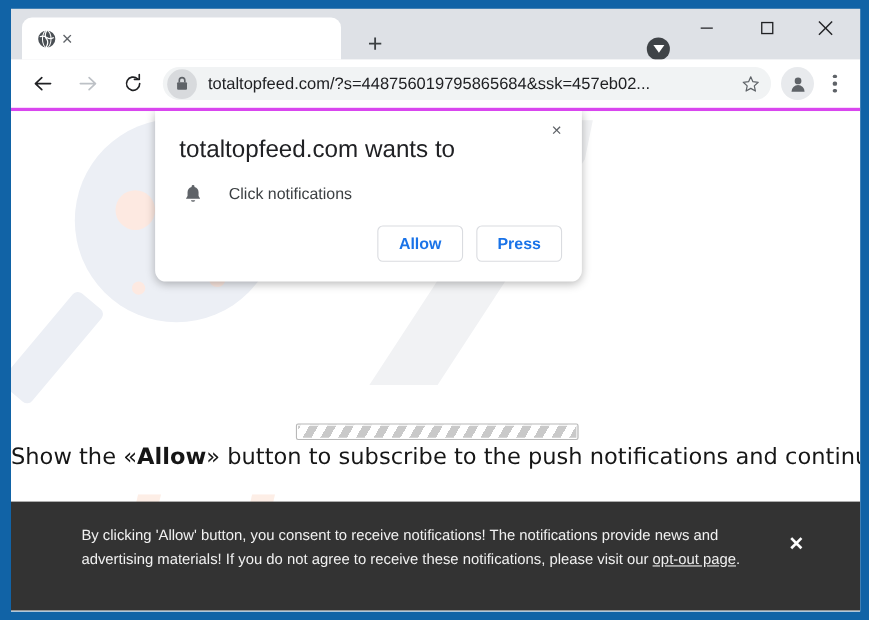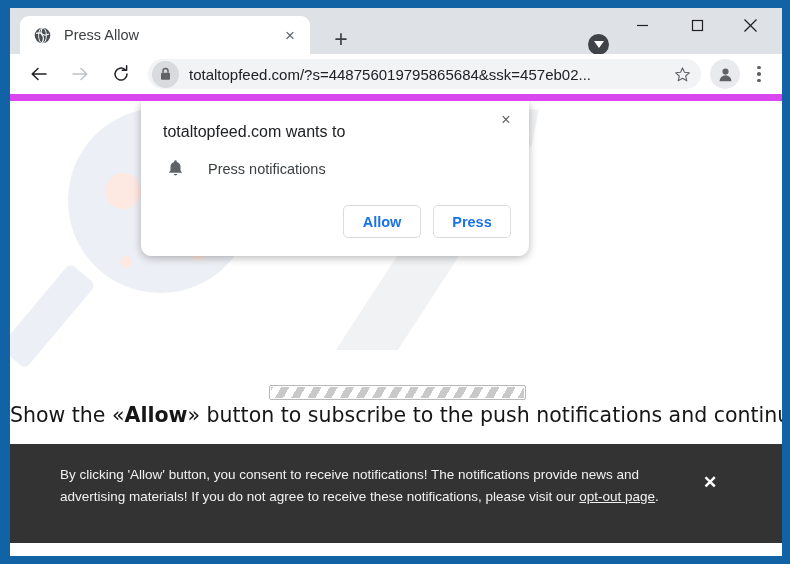--- a/index.html
+++ b/index.html
@@ -113,21 +113,21 @@
   #win-close{ left: 718px; }
 
   
   #toolbar {
     position: relative;
     height: 47px;
     background: #ffffff;
     display: flex;
     align-items: center;
     padding: 0 10px 0 14px;
-    border-bottom: 7px solid #d946ef;
+    border-bottom: 3px solid #d946ef;
   }
   .navbtn {
     width: 30px; height: 30px;
     flex: 0 0 auto;
     display: flex; align-items: center; justify-content: center;
     margin-right: 11px;
   }
   #nav-back   { color: #202124; }
   #nav-fwd    { color: #bdc1c6; }
   #nav-reload { color: #202124; margin-right: 12px; }
@@ -288,21 +288,21 @@
   #perm-close {
     position: absolute;
     right: 12px;
     top: 8px;
     width: 22px; height: 22px;
     display: flex; align-items: center; justify-content: center;
     color: #5f6368;
     font-size: 16px;
   }
   #perm-title {
-    font-size: 16px;
+    font-size: 22px;
     color: #202124;
     margin-top: 6px;
   }
   #perm-row {
     display: flex;
     align-items: center;
     margin-top: 18px;
   }
   #perm-bell {
     width: 24px;
@@ -363,27 +363,27 @@
     color: #161616;
     font-family: "DejaVu Sans", sans-serif;
     white-space: nowrap;
   }
   #headline b { font-weight: 700; }
 
   
   #consent {
     position: absolute;
     left: 0;
-    bottom: 13px;
+    bottom: 1px;
     width: 772px;
     height: 99px;
     background: #333333;
     display: flex;
     align-items: flex-start;
-    padding: 20px 0 0 2px;
+    padding: 20px 0 0 16px;
   }
   #consent-text {
     width: 622px;
     margin-left: 48px;
     font-size: 13.5px;
     line-height: 1.62;
     color: #f1f1f1;
     font-family: "Liberation Sans", sans-serif;
   }
   #consent-link {
@@ -408,21 +408,20 @@
 
     <div id="tabstrip">
 
       <div id="tab">
         <svg id="tab-favicon" viewBox="0 0 24 24">
           <circle cx="12" cy="12" r="11" fill="#4a4f54"></circle>
           <path d="M3 9 Q8 7 12 10 Q16 13 21 10" stroke="#ffffff" stroke-width="1.6" fill="none"></path>
           <path d="M12 1 Q8 8 12 12 Q15 16 11 23" stroke="#ffffff" stroke-width="1.6" fill="none"></path>
           <ellipse cx="12" cy="12" rx="5.5" ry="11" stroke="#ffffff" stroke-width="1.3" fill="none"></ellipse>
         </svg>
-        <span id="tab-title">Press Allow</span>
         <span id="tab-close">×</span>
       </div>
 
       <div id="newtab">+</div>
 
       <div id="ext-badge">
         <span class="tri"></span>
       </div>
 
       <div class="wincontrol" id="win-min">
@@ -509,21 +508,21 @@
       <div id="perm-dialog">
         <span id="perm-close">×</span>
         <div id="perm-title">totaltopfeed.com wants to</div>
         <div id="perm-row">
           <span id="perm-bell">
             <svg width="17" height="19" viewBox="0 0 18 20">
               <path d="M9 1.2 a1.4 1.4 0 0 1 1.4 1.4 v0.5 a5.3 5.3 0 0 1 3.9 5.1 v3.6 l1.6 2.6 H2.1 l1.6-2.6 V8.2 a5.3 5.3 0 0 1 3.9-5.1 V2.6 A1.4 1.4 0 0 1 9 1.2 Z" fill="#5f6368"></path>
               <path d="M6.9 15.8 a2.2 2.2 0 0 0 4.2 0 Z" fill="#5f6368"></path>
             </svg>
           </span>
-          <span id="perm-reqtext">Press notifications</span>
+          <span id="perm-reqtext">Click notifications</span>
         </div>
         <div id="perm-actions">
           <button class="perm-btn">Allow</button>
           <button class="perm-btn">Press</button>
         </div>
       </div>
 
       <div id="progress"></div>
 
       <div id="headline"><span>Show the «</span><b>Allow</b><span>» button to subscribe to the push notifications and continue watching</span></div>

